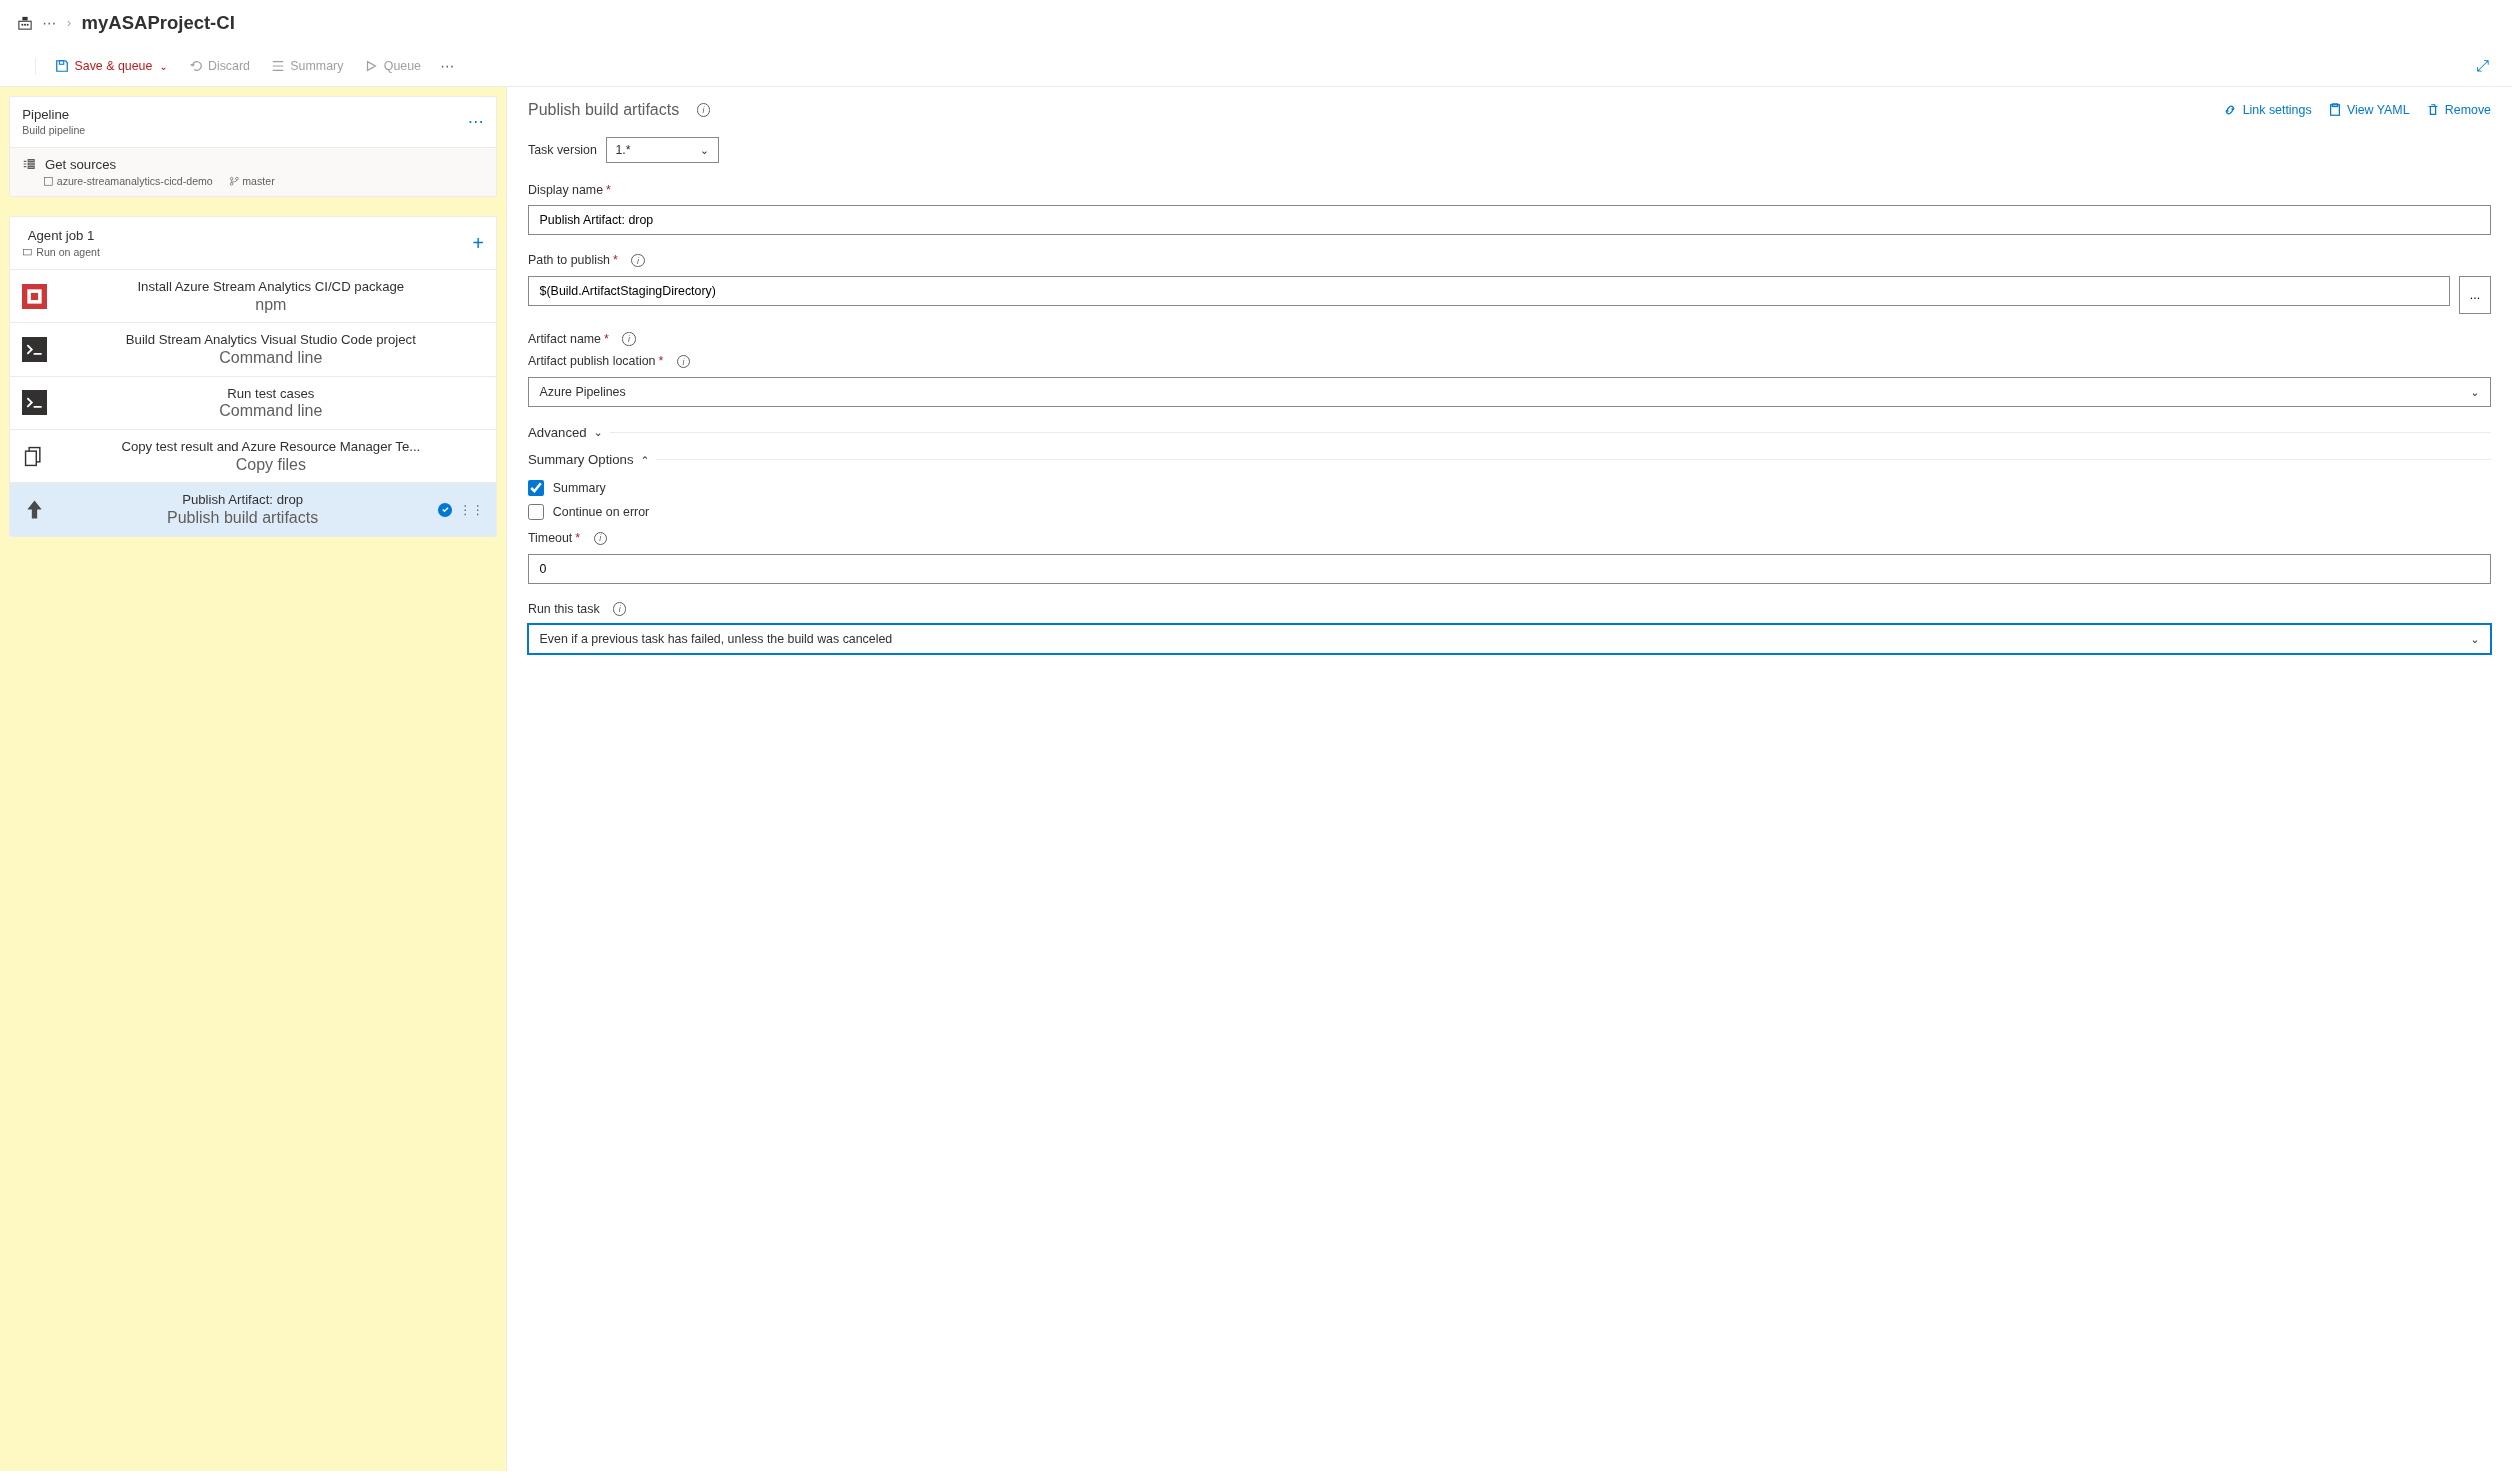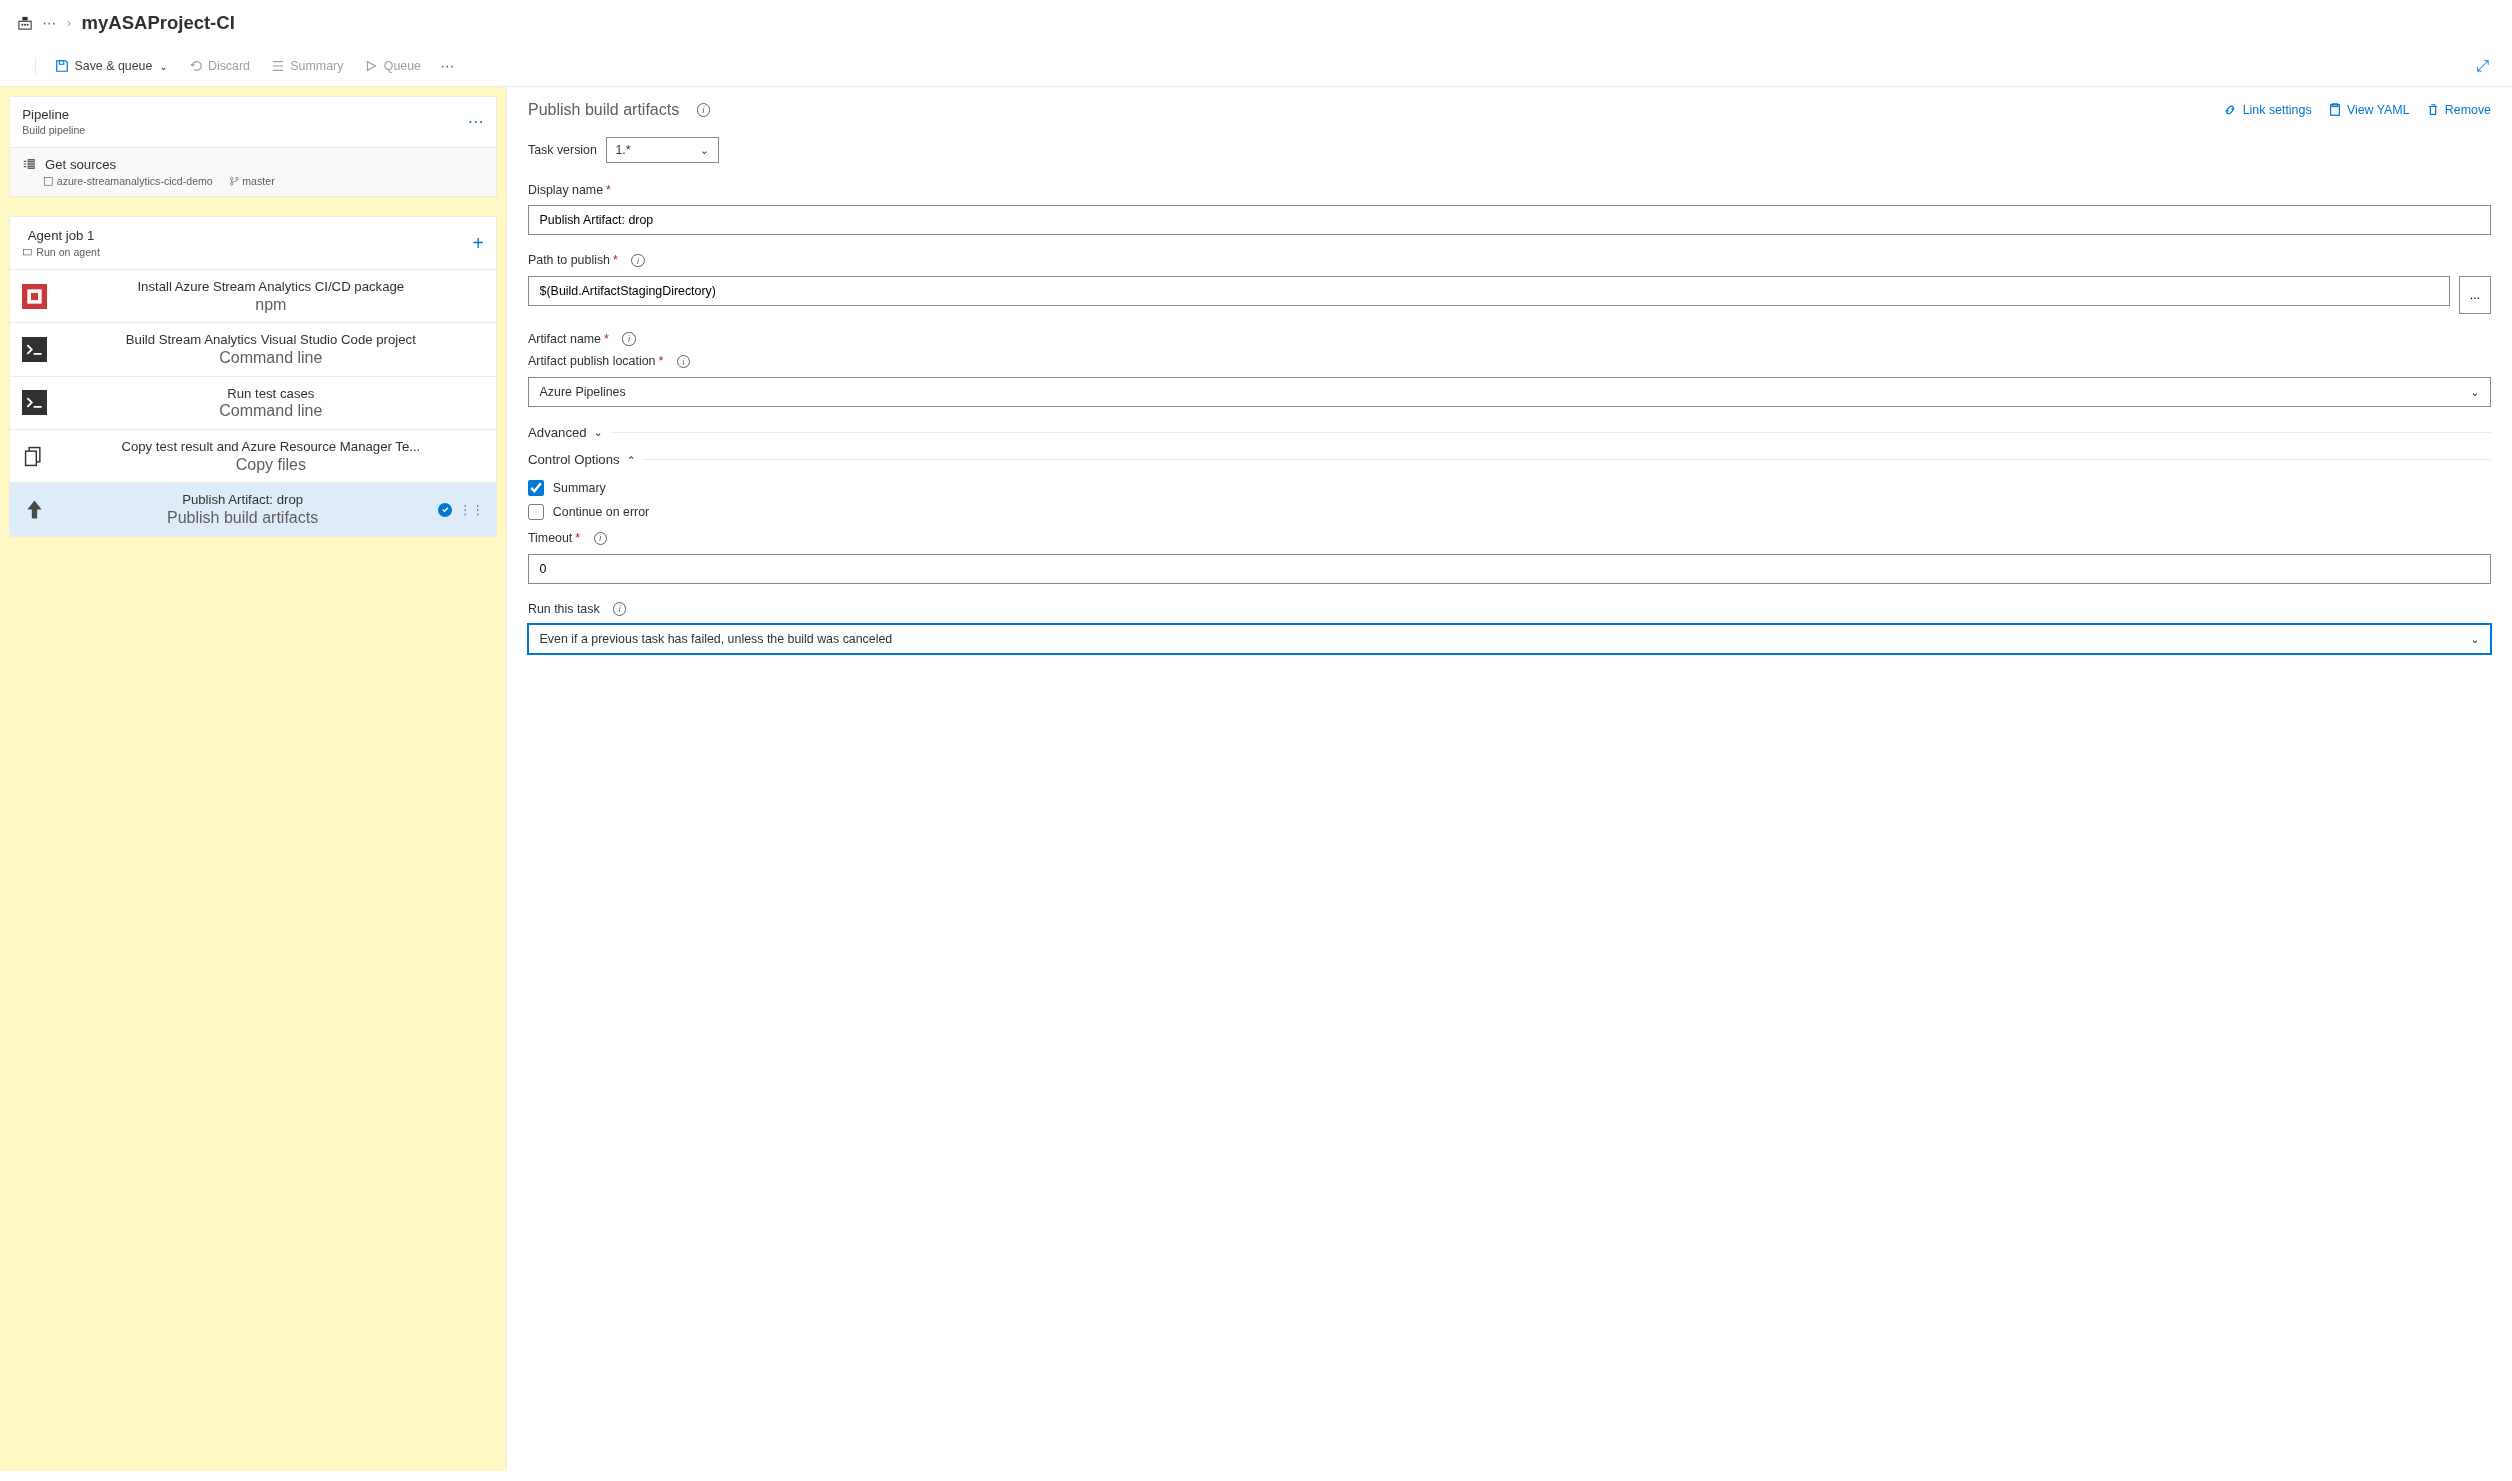--- a/index.html
+++ b/index.html
@@ -8,21 +8,21 @@
 
 .breadcrumb { display: flex; align-items: center; gap: 10.6px; padding: 12.4px 17.7px; }
 .breadcrumb-icon { width: 14px; height: 14px; }
 .breadcrumb-dots { font-size: 14px; color: #605e5c; }
 .breadcrumb-sep { color: #a19f9d; font-size: 12.4px; }
 .breadcrumb-title { font-size: 18.5px; font-weight: 600; color: #323130; }
 
 
 .toolbar { display: flex; align-items: center; gap: 3.5px; padding: 5.3px 17.7px 5.3px 35px; border-bottom: 0.9px solid #edebe9; }
 .toolbar-sep { width: 0.9px; height: 17.7px; background: #edebe9; margin-right: 7px; }
-.toolbar-btn { display: flex; align-items: center; gap: 5.3px; padding: 5.3px 8.8px; border: none; background: transparent; font-size: 12.4px; cursor: pointer; color: #404040; }
+.toolbar-btn { display: flex; align-items: center; gap: 5.3px; padding: 5.3px 8.8px; border: none; background: transparent; font-size: 12.4px; cursor: pointer; color: #b91c1c; }
 .toolbar-btn.disabled { color: #a19f9d; cursor: default; }
 .toolbar-btn svg { width: 14px; height: 14px; }
 .toolbar-btn .chev { font-size: 9.7px; margin-left: 1.8px; }
 .toolbar-more { font-size: 14px; padding: 3.5px 7px; color: #605e5c; }
 .toolbar-right { margin-left: auto; display: flex; align-items: center; }
 .collapse-icon { color: #0078d4; font-size: 16px; cursor: pointer; padding: 5.3px; }
 
 
 .main { display: flex; height: calc(100vh - 97px); }
 
@@ -331,21 +331,21 @@
       <span class="chev-down">⌄</span>
     </div>
 
     <div class="section-divider">
       <span>Advanced</span>
       <span class="chev">⌄</span>
       <div class="line"></div>
     </div>
 
     <div class="section-divider">
-      <span>Control Options</span>
+      <span>Summary Options</span>
       <span class="chev">⌃</span>
       <div class="line"></div>
     </div>
 
     <div class="checkbox-row">
       <input type="checkbox" checked="" style="">
       <label>Summary</label>
     </div>
     <div class="checkbox-row">
       <input type="checkbox" style="">

